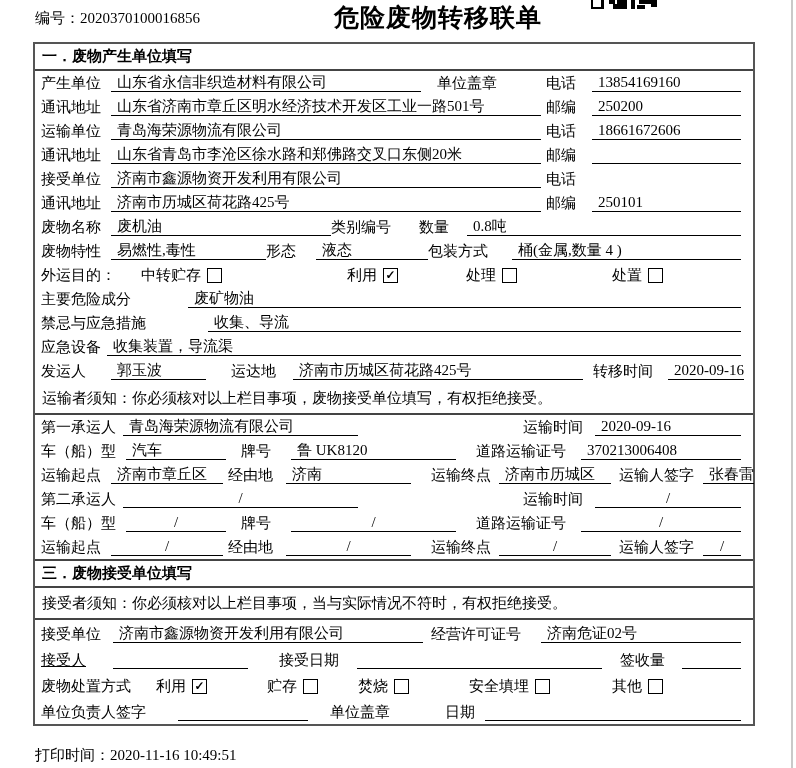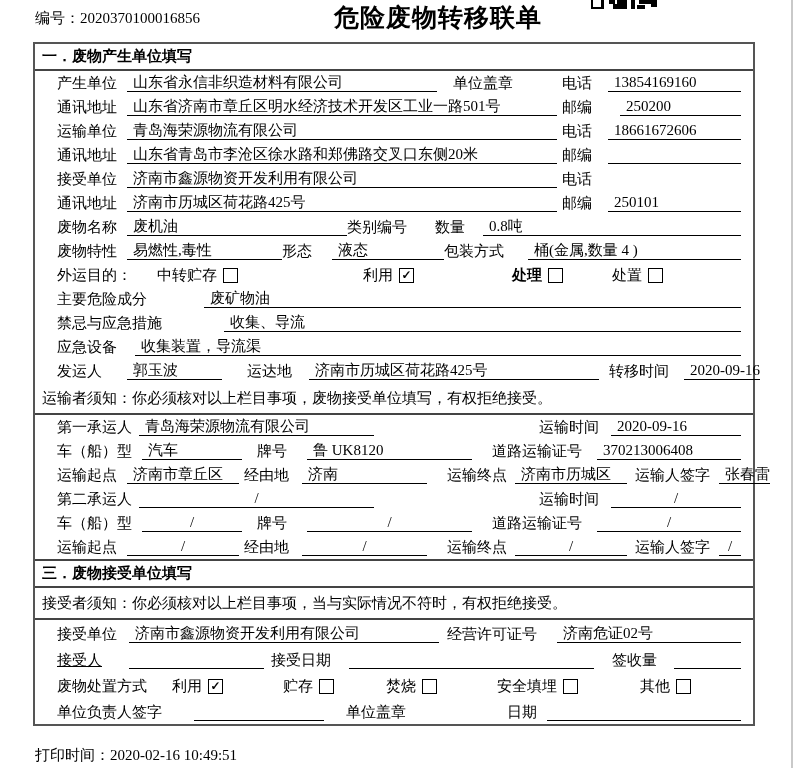--- a/index.html
+++ b/index.html
@@ -20,21 +20,21 @@
   }
   .sec-header {
     font-weight:bold; font-size:15px; height:25px; line-height:25px;
     padding-left:7px; border-bottom:2px solid #444;
   }
   .section.bt .sec-header { border-top:2px solid #444; }
   .note-row {
     height:30px; line-height:30px; padding-left:7px; font-size:15px;
     border-bottom:2px solid #444;
   }
-  .row { display:flex; align-items:flex-end; padding:0 12px 0 22px; box-sizing:border-box; }
+  .row { display:flex; align-items:flex-end; padding:0 12px 0 6px; box-sizing:border-box; }
   .h24 { height:24px; } .h26 { height:26px; }
   .row > span { font-size:15px; line-height:17px; margin-bottom:3px; white-space:nowrap; box-sizing:border-box; }
   .lab   { flex:0 0 auto; }
   .plain { flex:0 0 auto; padding-left:4px; }
   .val   { flex:0 0 auto; border-bottom:1px solid #000; padding-left:6px; min-height:17px; }
   .val.grow  { flex:1 1 auto; }
   .val.slash { text-align:center; padding-left:0; }
   .cbx { display:inline-flex; align-items:center; flex:0 0 auto; }
   .cbx .box {
     width:13px; height:13px; border:1.5px solid #000; margin-left:6px;
@@ -72,21 +72,21 @@
         <span class="lab" style="width: 70px;">产生单位</span>
         <span class="val" style="width: 310px;">山东省永信非织造材料有限公司</span>
         <span class="plain" style="margin-left: 12px; width: 80px;">单位盖章</span>
         <span class="lab" style="margin-left: 33px; width: 46px;">电话</span>
         <span class="val grow" style="flex: 1 1 auto;">13854169160</span>
       </div>
       <div class="row h24">
         <span class="lab" style="width: 70px;">通讯地址</span>
         <span class="val" style="width: 430px;">山东省济南市章丘区明水经济技术开发区工业一路501号</span>
         <span class="lab" style="margin-left: 5px; width: 46px;">邮编</span>
-        <span class="val grow" style="flex: 1 1 auto; margin-left: 12px;">250200</span>
+        <span class="val grow" style="flex: 1 1 auto;">250200</span>
       </div>
       <div class="row h24">
         <span class="lab" style="width: 70px;">运输单位</span>
         <span class="val" style="width: 430px;">青岛海荣源物流有限公司</span>
         <span class="lab" style="margin-left: 5px; width: 46px;">电话</span>
         <span class="val grow" style="flex: 1 1 auto;">18661672606</span>
       </div>
       <div class="row h24">
         <span class="lab" style="width: 70px;">通讯地址</span>
         <span class="val" style="width: 430px;">山东省青岛市李沧区徐水路和郑佛路交叉口东侧20米</span>
@@ -122,40 +122,40 @@
       <div class="row h24">
         <span class="lab" style="width: 88px;">外运目的：</span>
         <span class="cbx" style="margin-left: 12px;">
           <span>中转贮存</span>
           <span class="box"></span>
         </span>
         <span class="cbx" style="margin-left: 125px;">
           <span>利用</span>
           <span class="box">✓</span>
         </span>
-        <span class="cbx" style="margin-left: 98px; font-weight: bold;">
+        <span class="cbx" style="margin-left: 68px;">
           <span>处理</span>
           <span class="box"></span>
         </span>
-        <span class="cbx" style="margin-left: 49px;">
+        <span class="cbx" style="margin-left: 95px;">
           <span>处置</span>
           <span class="box"></span>
         </span>
       </div>
       <div class="row h24">
         <span class="lab" style="width: 100px;">主要危险成分</span>
         <span class="val grow" style="margin-left: 47px; flex: 1 1 auto;">废矿物油</span>
       </div>
       <div class="row h24">
         <span class="lab" style="width: 110px;">禁忌与应急措施</span>
         <span class="val grow" style="margin-left: 57px; flex: 1 1 auto;">收集、导流</span>
       </div>
       <div class="row h24">
         <span class="lab" style="width: 66px;">应急设备</span>
-        <span class="val grow" style="margin-left: 12px; flex: 1 1 auto;">收集装置，导流渠</span>
+        <span class="val grow" style="flex: 1 1 auto;">收集装置，导流渠</span>
       </div>
       <div class="row h24">
         <span class="lab" style="width: 70px;">发运人</span>
         <span class="val" style="width: 95px;">郭玉波</span>
         <span class="lab" style="margin-left: 25px; width: 62px;">运达地</span>
         <span class="val" style="width: 290px;">济南市历城区荷花路425号</span>
         <span class="lab" style="margin-left: 10px; width: 75px;">转移时间</span>
         <span class="val grow" style="flex: 1 1 auto;">2020-09-16</span>
       </div>
     </div>
@@ -215,55 +215,55 @@
       <div class="note-row">接受者须知：你必须核对以上栏目事项，当与实际情况不符时，有权拒绝接受。</div>
       <div class="row h26">
         <span class="lab" style="width: 72px;">接受单位</span>
         <span class="val" style="width: 310px;">济南市鑫源物资开发利用有限公司</span>
         <span class="lab" style="margin-left: 8px; width: 110px;">经营许可证号</span>
         <span class="val grow" style="flex: 1 1 auto;">济南危证02号</span>
       </div>
       <div class="row h26">
         <span class="lab" style="width: 62px; text-decoration: underline;">接受人</span>
         <span class="val" style="margin-left: 10px; width: 135px;"></span>
-        <span class="lab" style="margin-left: 7px; width: 78px;">接受日期</span>
+        <span class="lab" style="margin-left: 31px; width: 78px;">接受日期</span>
         <span class="val" style="width: 245px;"></span>
         <span class="lab" style="margin-left: 18px; width: 62px;">签收量</span>
         <span class="val grow" style="flex: 1 1 auto;"></span>
       </div>
       <div class="row h26">
         <span class="lab" style="width: 95px;">废物处置方式</span>
         <span class="cbx" style="margin-left: 20px;">
           <span>利用</span>
           <span class="box">✓</span>
         </span>
         <span class="cbx" style="margin-left: 60px;">
           <span>贮存</span>
           <span class="box"></span>
         </span>
-        <span class="cbx" style="margin-left: 52px;">
+        <span class="cbx" style="margin-left: 40px;">
           <span>焚烧</span>
           <span class="box"></span>
         </span>
         <span class="cbx" style="margin-left: 60px;">
           <span>安全填埋</span>
           <span class="box"></span>
         </span>
         <span class="cbx" style="margin-left: 62px;">
           <span>其他</span>
           <span class="box"></span>
         </span>
       </div>
       <div class="row h26">
         <span class="lab" style="width: 112px;">单位负责人签字</span>
         <span class="val" style="margin-left: 25px; width: 130px;"></span>
         <span class="plain" style="margin-left: 18px; width: 70px;">单位盖章</span>
-        <span class="lab" style="margin-left: 95px; width: 40px;">日期</span>
+        <span class="lab" style="margin-left: 49px; width: 40px;">日期</span>
         <span class="val grow" style="flex: 1 1 auto;"></span>
       </div>
     </div>
   </div>
 
 <div id="print-time">
-  <span>打印时间：</span><span>2020-02-16 10:49:51</span>
+  <span>打印时间：</span><span>2020-11-16 10:49:51</span>
 </div>
 
 <div id="page-edge"></div>
 
 </body></html>

